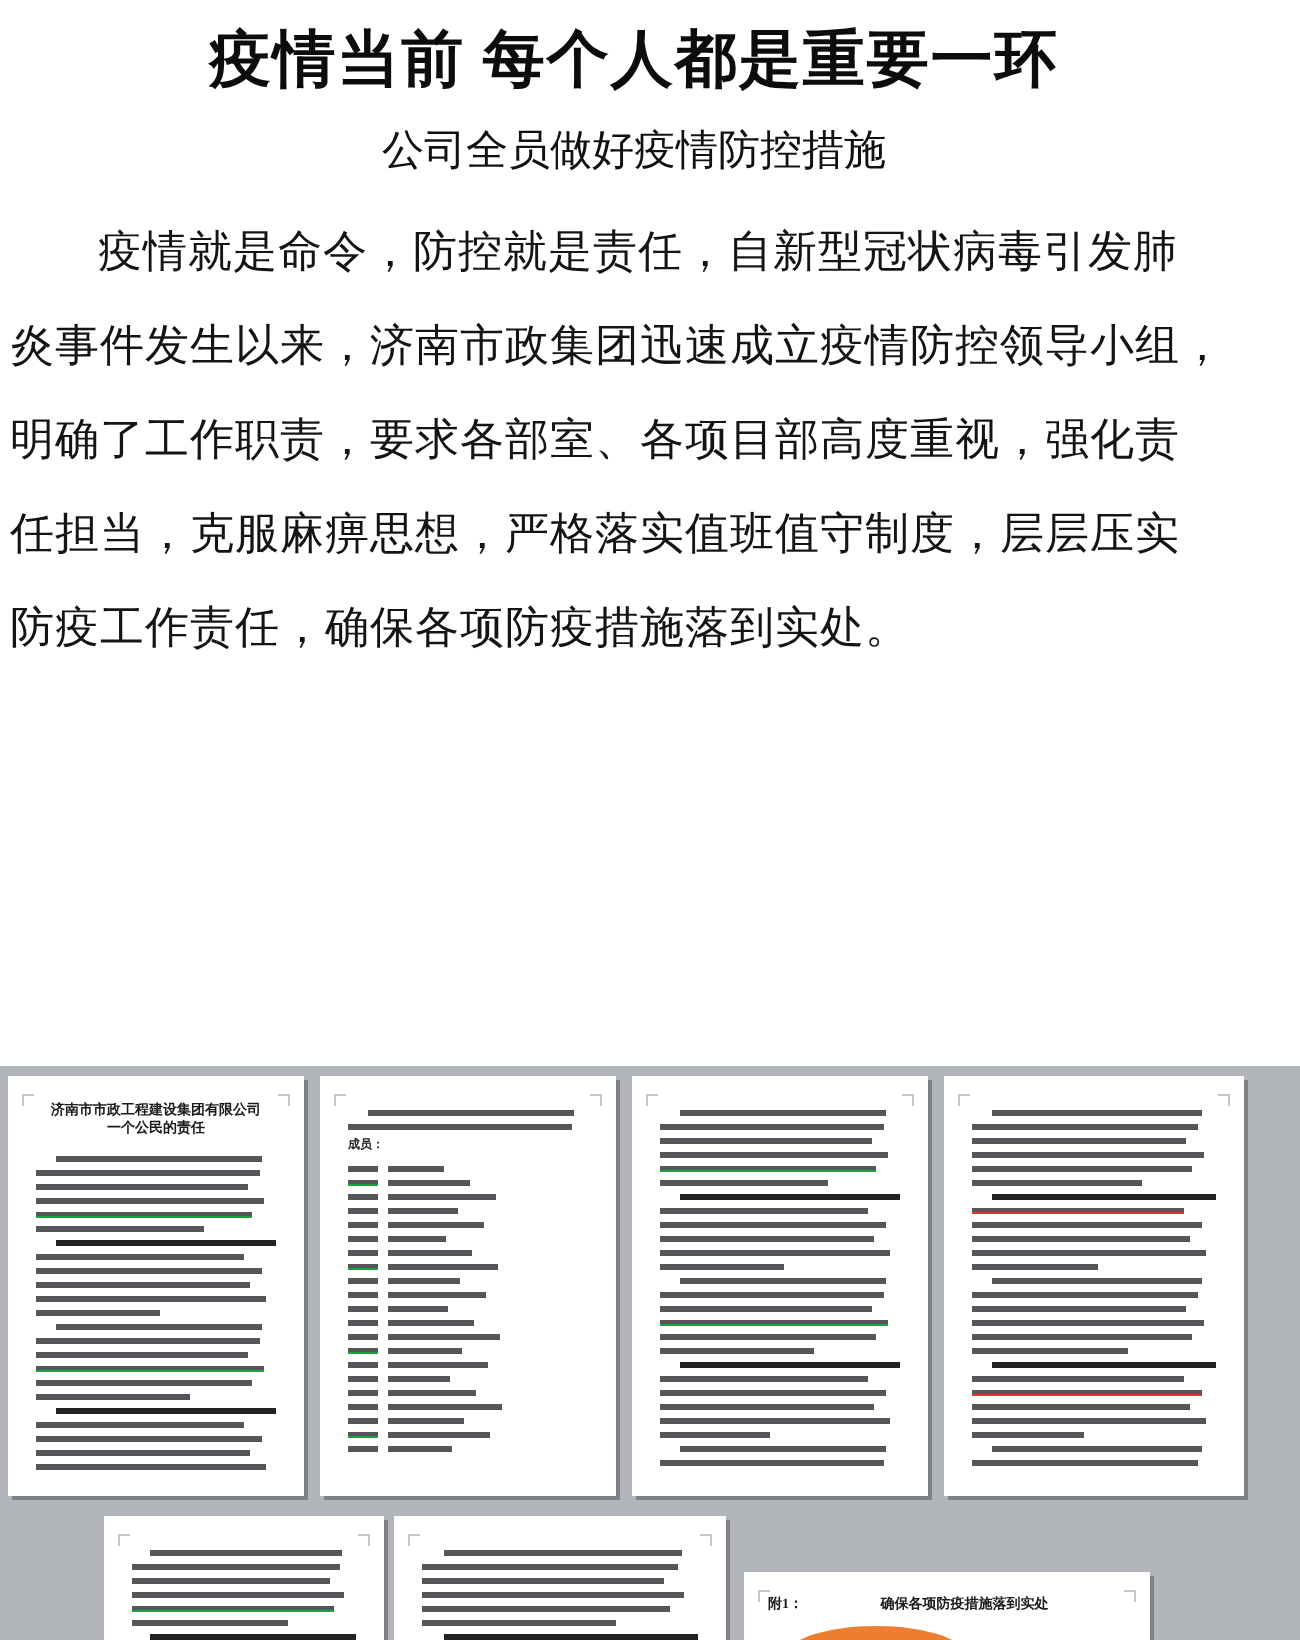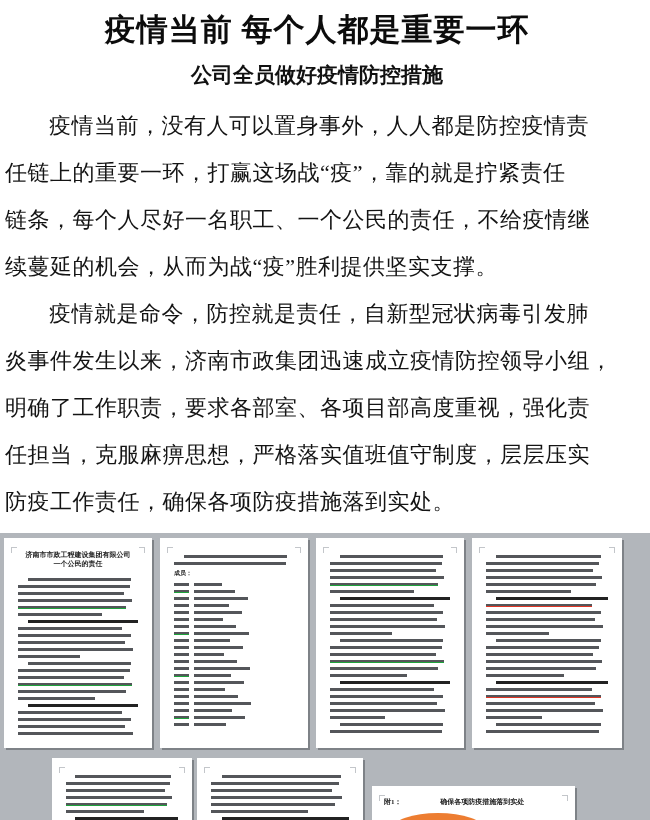--- a/index.html
+++ b/index.html
@@ -10,21 +10,21 @@
   }
   
   .article{position:absolute;top:0;left:0;width:634px;}
   .title{
     margin:10px 6px 0 6px;text-align:center;
     font-size:31px;font-weight:bold;color:#0c0c0c;
     letter-spacing:1px;line-height:40px;
   }
   .subtitle{
     margin:12px 6px 11px 6px;text-align:center;
-    font-size:21px;font-weight:bold;color:#111;line-height:26px;
+    font-size:21px;font-weight:normal;color:#111;line-height:26px;
   }
   .body-text{margin:14px 5px 0 5px;color:#141414;}
   .pline{
     font-size:22px;line-height:47px;height:47px;
     letter-spacing:.5px;white-space:nowrap;overflow:hidden;
   }
   .pline.indent{text-indent:2em;}
   
   .preview{
     position:absolute;left:0;top:533px;width:650px;height:287px;
@@ -80,26 +80,20 @@
 </style>
 </head>
 <body>
 
 <div class="article">
   <h1 class="title">疫情当前 每个人都是重要一环</h1>
   <h2 class="subtitle">公司全员做好疫情防控措施</h2>
 
   <div class="body-text">
     <div>
-      <div class="pline indent">疫情当前，没有人可以置身事外，人人都是防控疫情责</div>
-      <div class="pline">任链上的重要一环，打赢这场战“疫”，靠的就是拧紧责任</div>
-      <div class="pline">链条，每个人尽好一名职工、一个公民的责任，不给疫情继</div>
-      <div class="pline">续蔓延的机会，从而为战“疫”胜利提供坚实支撑。</div>
-    </div>
-    <div>
       <div class="pline indent">疫情就是命令，防控就是责任，自新型冠状病毒引发肺</div>
       <div class="pline">炎事件发生以来，济南市政集团迅速成立疫情防控领导小组，</div>
       <div class="pline">明确了工作职责，要求各部室、各项目部高度重视，强化责</div>
       <div class="pline">任担当，克服麻痹思想，严格落实值班值守制度，层层压实</div>
       <div class="pline">防疫工作责任，确保各项防疫措施落到实处。</div>
     </div>
   </div>
 </div>
 
 <div class="preview">

